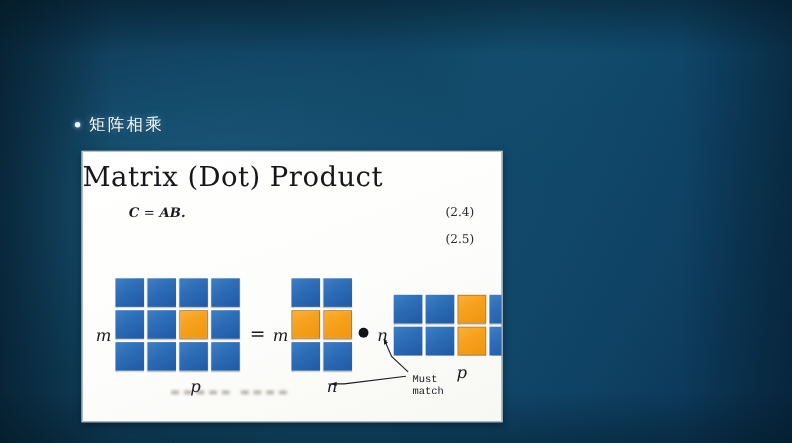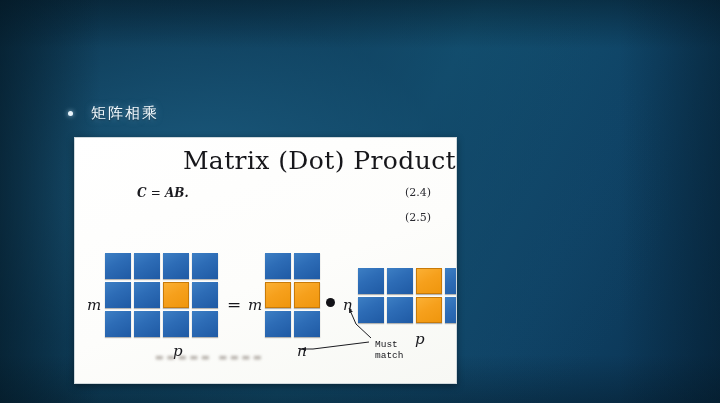--- a/index.html
+++ b/index.html
@@ -44,21 +44,21 @@
     white-space: nowrap;
   }
 
   
   #bullet-line {
     position: absolute;
     left: 68px;
     top: 104px;
     display: flex;
     align-items: center;
-    gap: 18px;
+    gap: 8px;
     white-space: nowrap;
   }
   #bullet-dot {
     width: 5px;
     height: 5px;
     border-radius: 50%;
     background: #e9f4fb;
     box-shadow: 0 0 5px rgba(200,235,255,0.8);
     flex: 0 0 auto;
   }
@@ -81,21 +81,21 @@
     border: 1px solid #cfd8dc;
     box-shadow: 0 2px 7px rgba(0,0,0,0.40);
     overflow: hidden;
   }
 
   #figure-title {
     position: absolute;
     left: 0;
     right: 0;
     top: 8px;
-    text-align: right;
+    text-align: left;
     font-family: "DejaVu Serif", serif;
     font-size: 25px;
     font-weight: 400;
     color: #16161a;
     letter-spacing: 0.4px;
   }
 
   
   .eq-row {
     position: absolute;
@@ -107,21 +107,20 @@
     color: #1a1a1f;
   }
   #eq-row-1 { top: 48px; }
   #eq-row-2 { top: 73px; }
 
   .eq-body {
     font-size: 12px;
     font-style: italic;
     font-weight: bold;
     white-space: nowrap;
-    margin-left: 20px;
   }
   .eq-num {
     position: absolute;
     left: 288px;
     font-size: 11px;
     font-style: normal;
     font-weight: normal;
     color: #2a2a30;
   }
   .sub { font-size: 7.5px; vertical-align: -0.22em; font-style: italic; }

